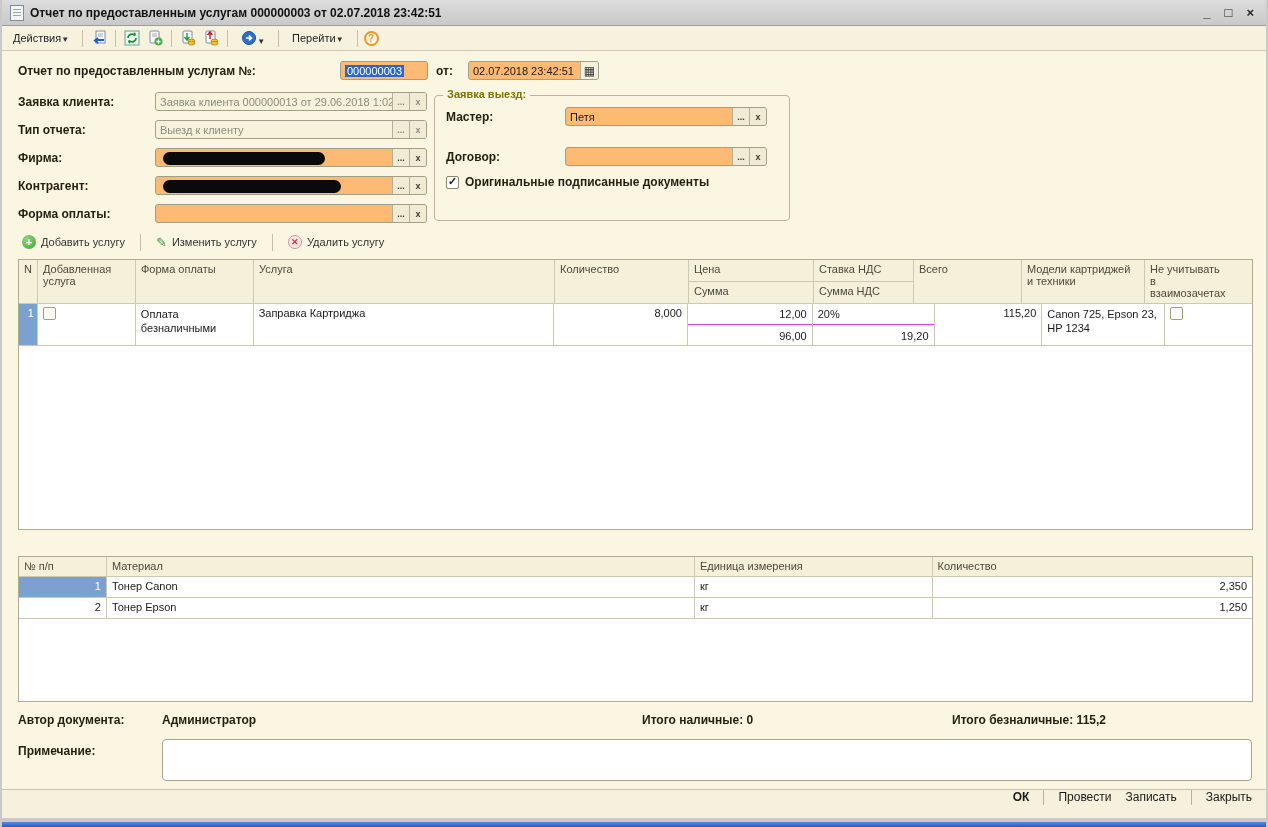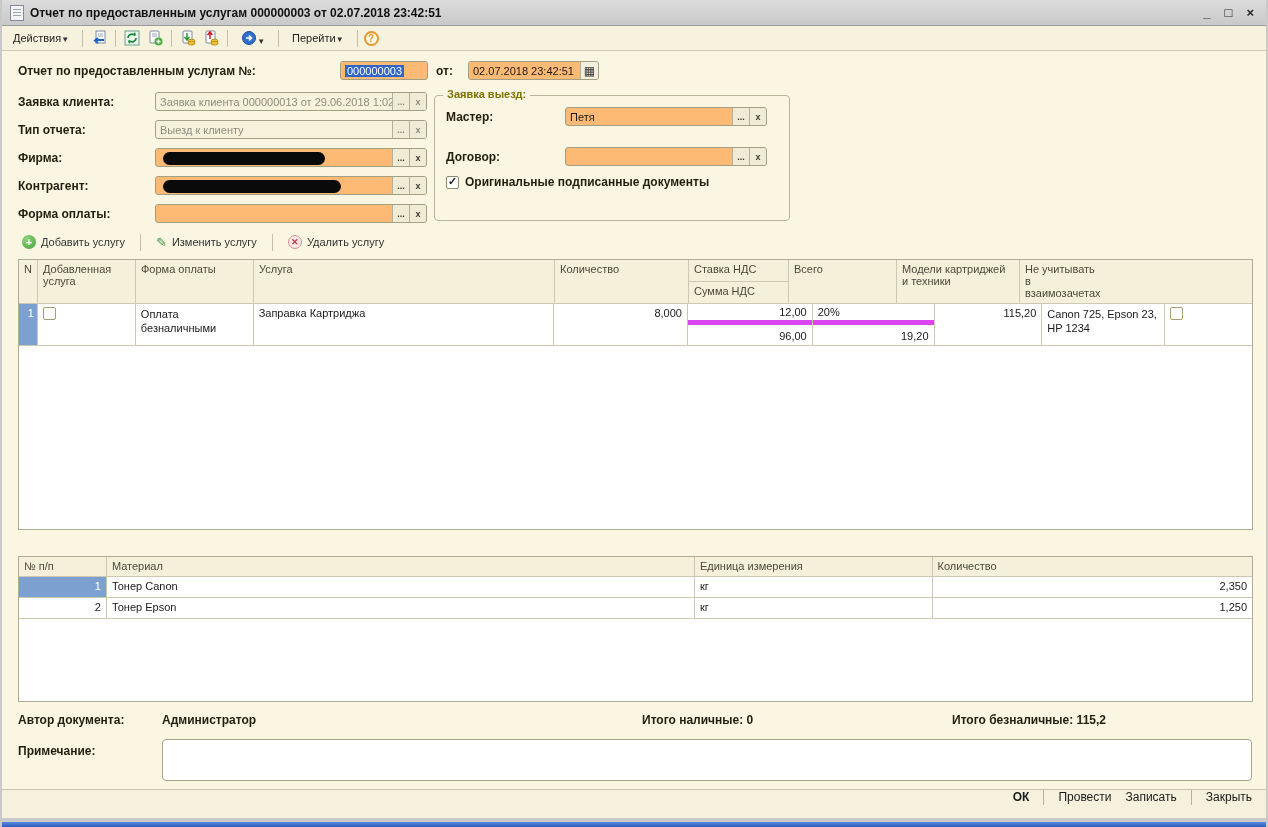--- a/index.html
+++ b/index.html
@@ -79,21 +79,21 @@
   .cell:first-child { border-left:none; }
   .row-border { border-bottom:1px solid #cdc8b2; }
   .num { text-align:right; }
   .ncell-sel { background:#7ca0cf; color:#fff; }
   
   .flexrow { display:flex; }
   .stack2 > div { height:22px; }
   .stack2 > div:first-child { border-bottom:1px solid #cdc8b2; }
   .bodycell { font-size:11px; color:#1a1a1a; }
   .split > div { height:21px; display:flex; align-items:center; }
-  .split > div:first-child { border-bottom:5px solid #d946ef; }
+  .split > div:first-child { border-bottom:1px solid #d946ef; }
   
   .note-area { position:absolute; border:1px solid #a8a48c; border-radius:4px; background:#fff; }
   
   .botbar { position:absolute; left:0; right:0; top:789px; height:29px; background:#f5f1dd;
     border-top:1px solid #c9c4ae; display:flex; align-items:flex-start; justify-content:flex-end;
     gap:14px; padding-right:14px; }
   .bbtn { font-size:12px; color:#1a1a1a; cursor:default; }
   .bbtn.bold { font-weight:bold; }
   .bsep { width:1px; height:15px; background:#b5b19b; }
   .frame-bottom { position:absolute; left:0; right:0; top:818px; height:4px; background:#c9c9c9; }
@@ -270,20 +270,24 @@
   </div>
 
   <div class="tblwrap" style="left:16px; top:259px; width:1235px; height:271px;">
 
     <div class="thead flexrow row-border" style="height:44px;">
       <div class="cell" style="width:18px;">N</div>
       <div class="cell" style="width:98px;">Добавленная услуга</div>
       <div class="cell" style="width:118px;">Форма оплаты</div>
       <div class="cell" style="width:301px;">Услуга</div>
       <div class="cell" style="width:134px;">Количество</div>
+      <div class="cell stack2" style="width:125px; padding:0;">
+        <div style="padding:3px 5px;">Цена</div>
+        <div style="padding:3px 5px;">Сумма</div>
+      </div>
       <div class="cell stack2" style="width:100px; padding:0;">
         <div style="padding:3px 5px;">Ставка НДС</div>
         <div style="padding:3px 5px;">Сумма НДС</div>
       </div>
       <div class="cell" style="width:108px;">Всего</div>
       <div class="cell" style="width:123px;">Модели картриджей и техники</div>
       <div class="cell" style="width:88px;">Не учитывать в взаимозачетах</div>
     </div>
 
     <div class="flexrow row-border bodycell" style="height:42px;">

